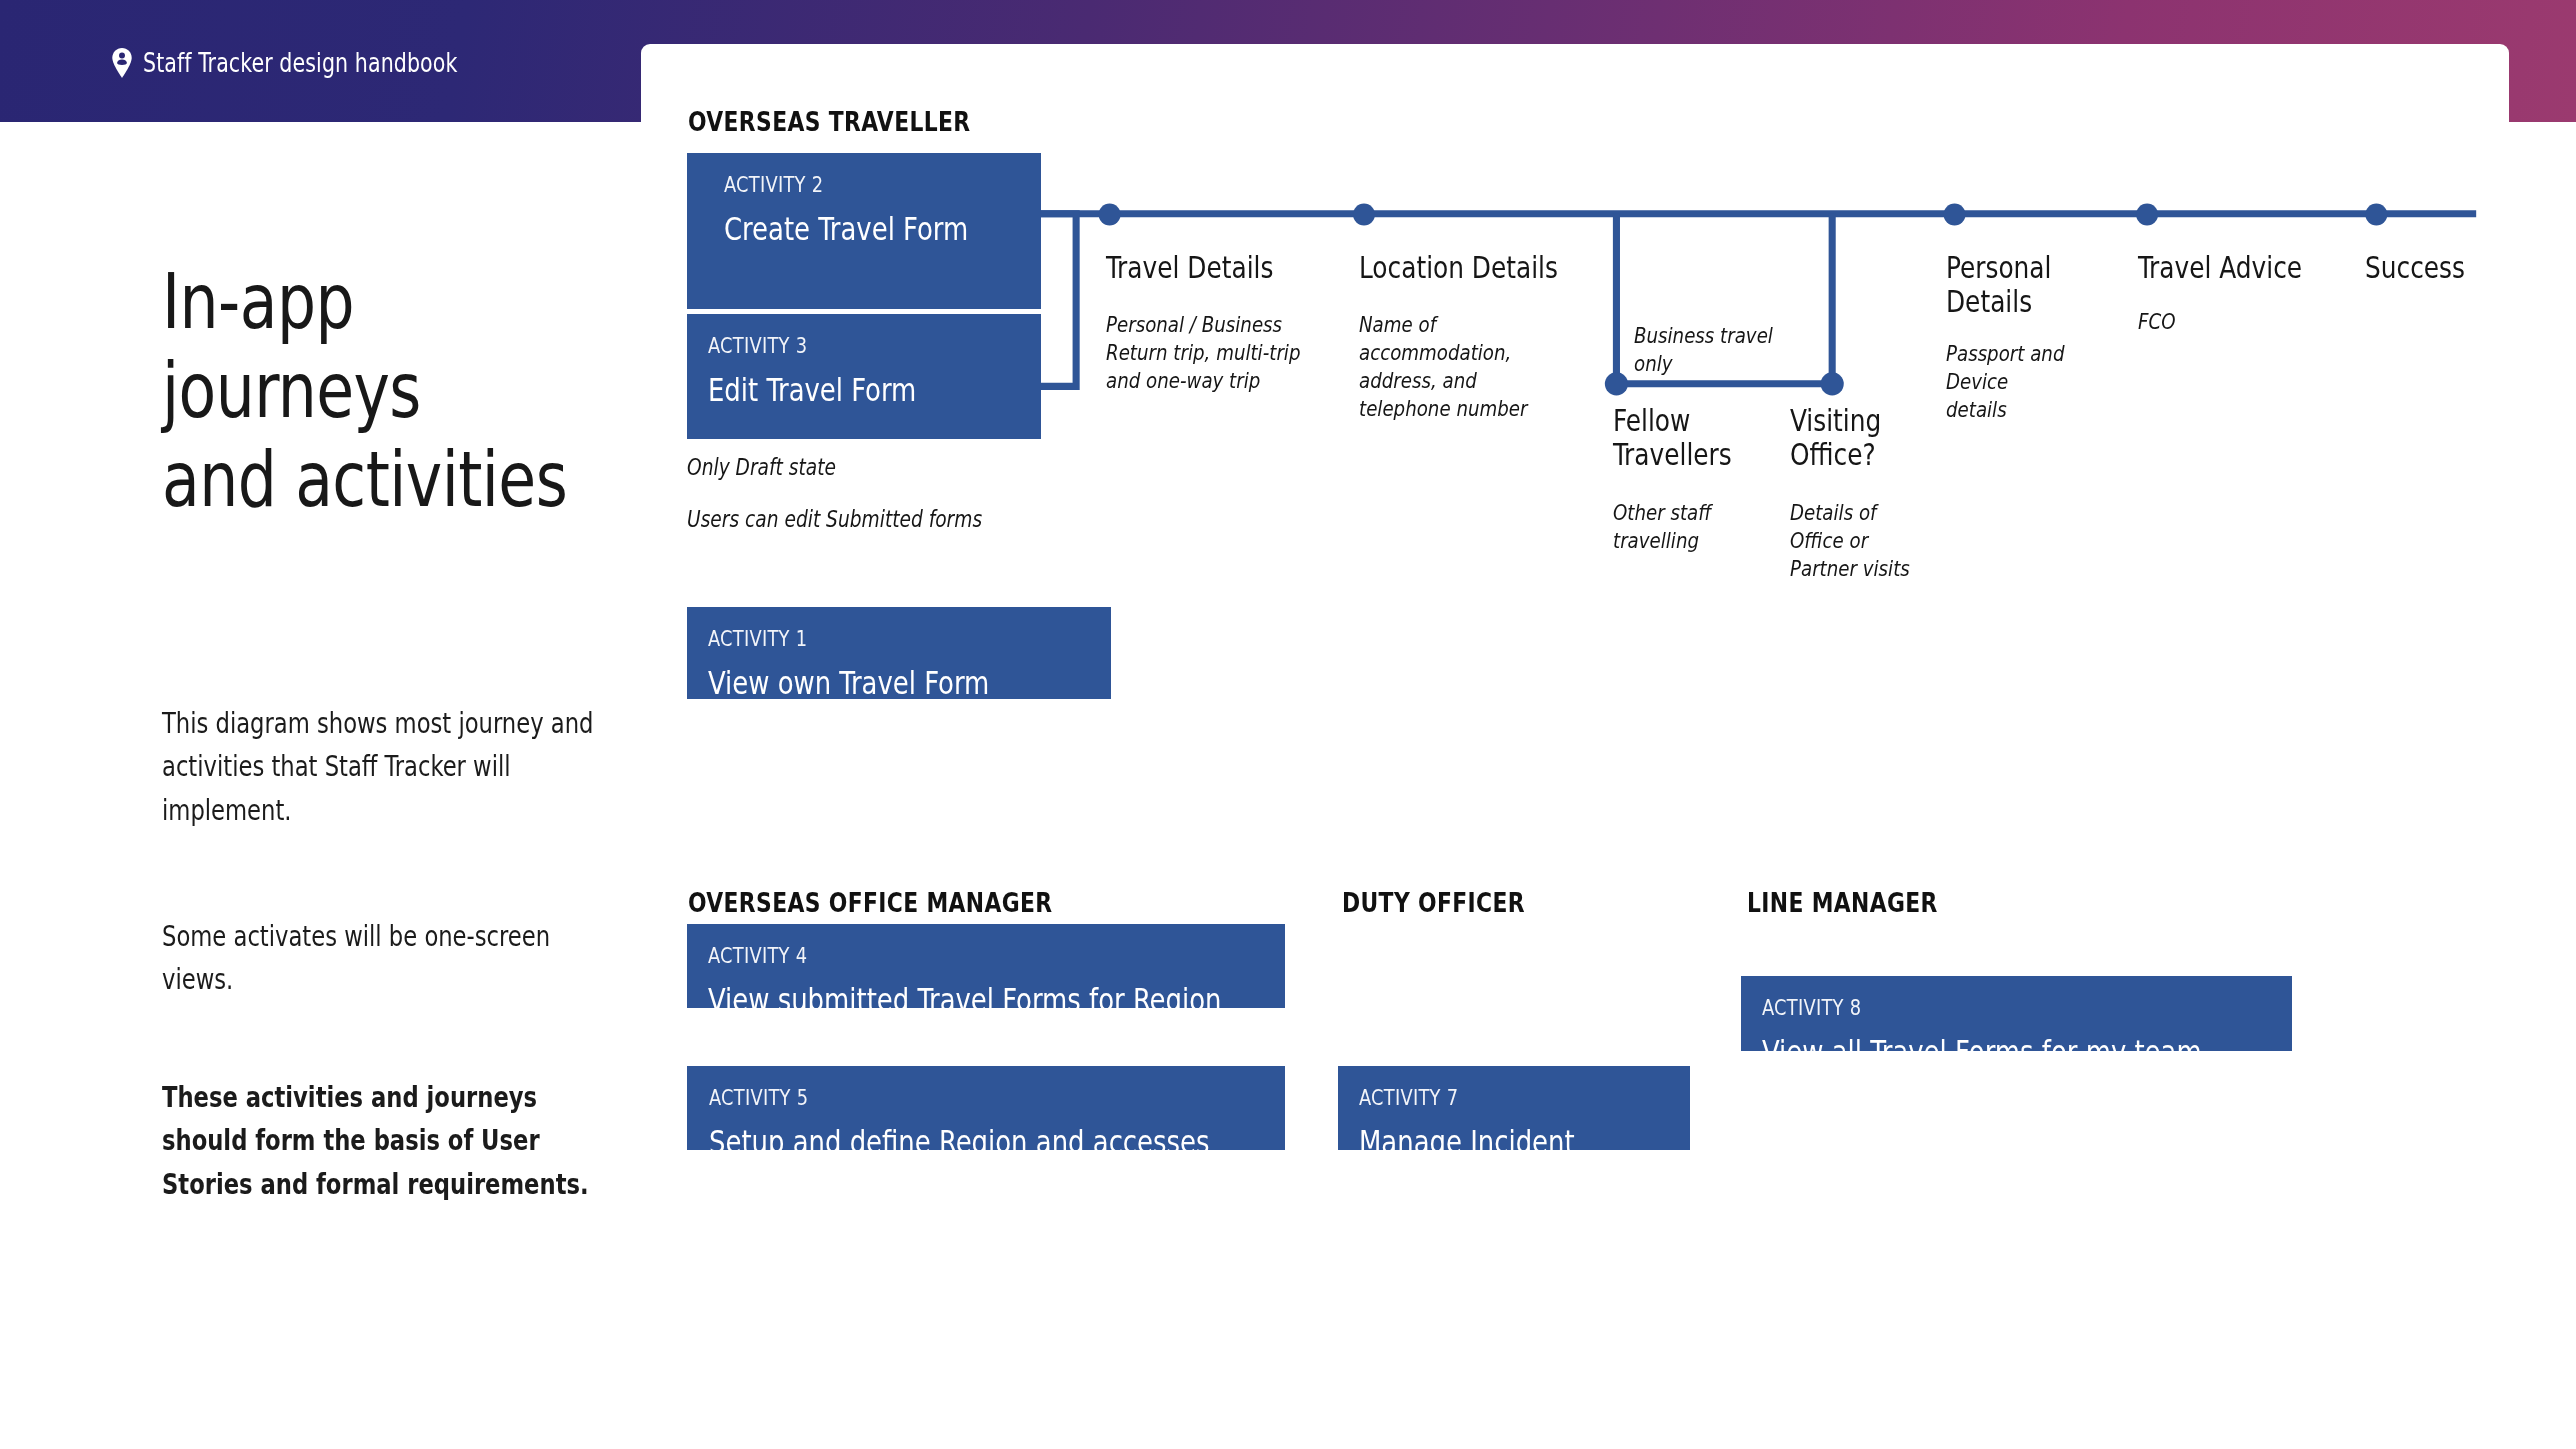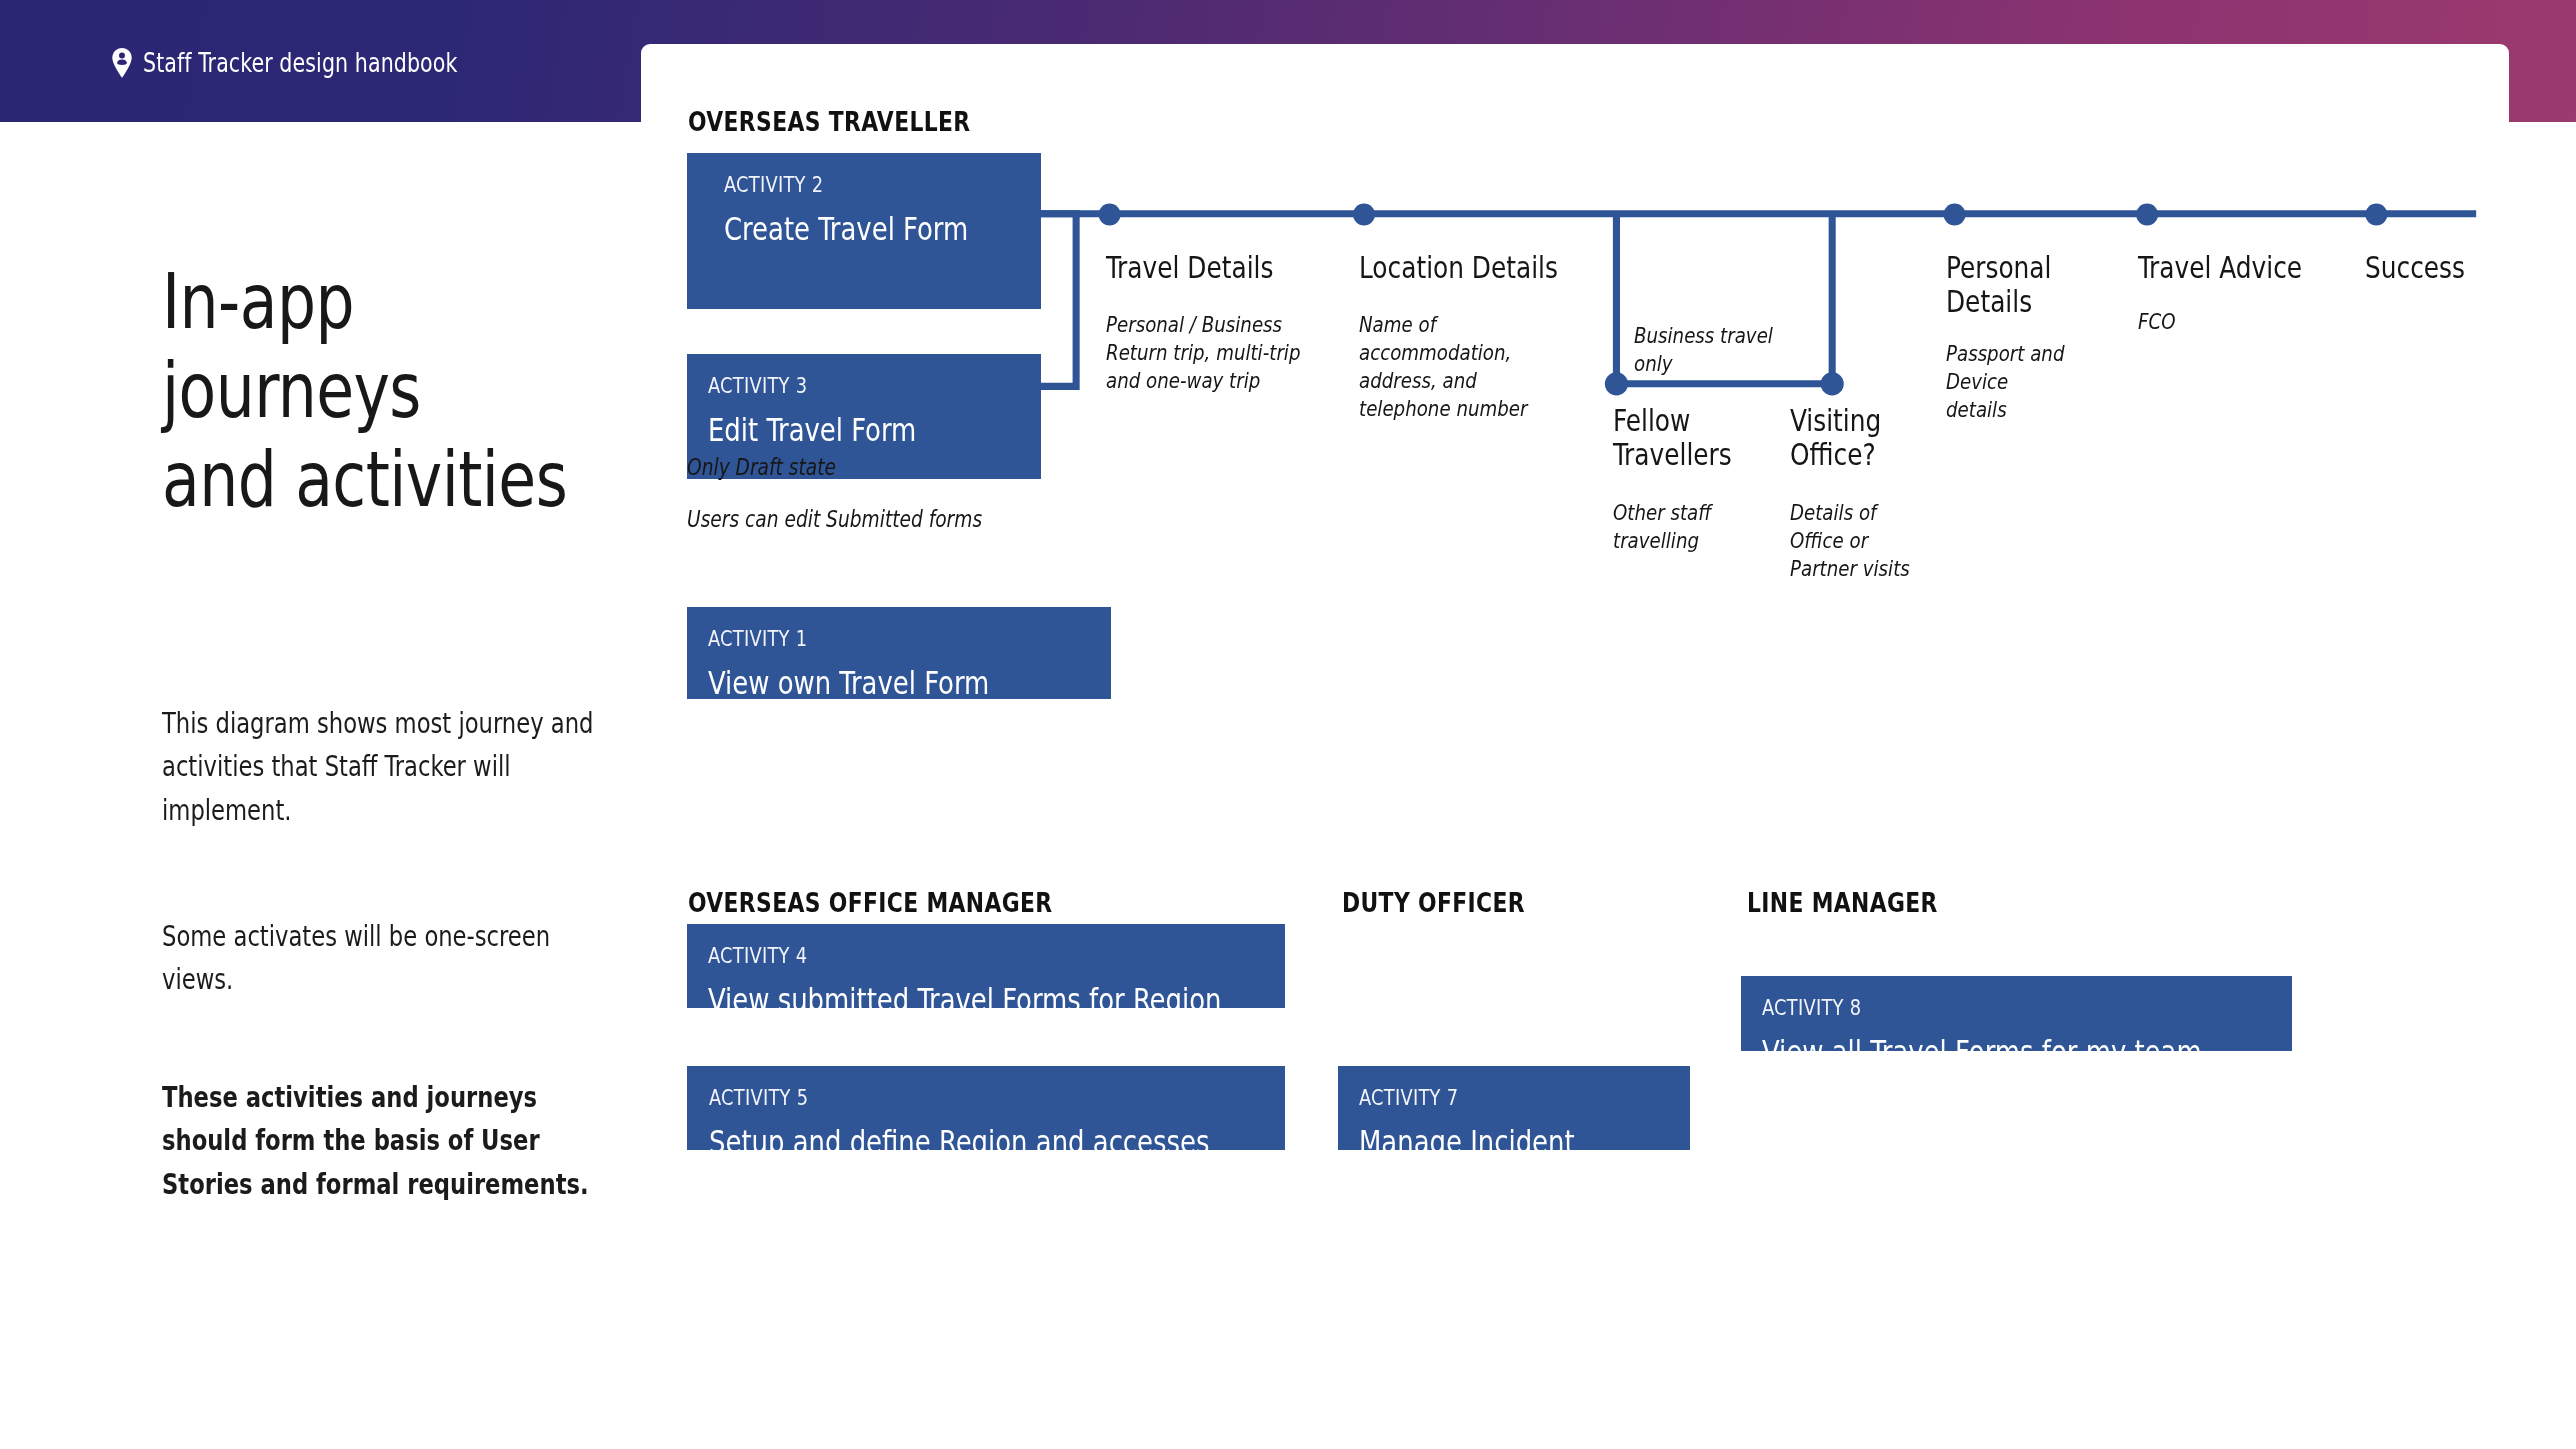--- a/index.html
+++ b/index.html
@@ -226,21 +226,21 @@
     <div class="role-heading" style="left:688px; top:106px;">OVERSEAS TRAVELLER</div>
     <div class="role-heading" style="left:688px; top:887px;">OVERSEAS OFFICE MANAGER</div>
     <div class="role-heading" style="left:1342px; top:887px;">DUTY OFFICER</div>
     <div class="role-heading" style="left:1747px; top:887px;">LINE MANAGER</div>
 
     <div class="activity-card" style="left:687px; top:153px; width:354px; height:156px;padding-left:37px;">
       <div class="kicker">ACTIVITY 2</div>
       <div class="title">Create Travel Form</div>
     </div>
 
-    <div class="activity-card" style="left:687px; top:314px; width:354px; height:125px;margin-top:40px;">
+    <div class="activity-card" style="left:687px; top:314px; width:354px; height:125px;">
       <div class="kicker">ACTIVITY 3</div>
       <div class="title">Edit Travel Form</div>
     </div>
 
     <div class="side-note" style="left:687px; top:454px;">Only Draft state</div>
     <div class="side-note" style="left:687px; top:506px;">Users can edit Submitted forms</div>
 
     <div class="activity-card" style="left:687px; top:607px; width:424px; height:92px;">
       <div class="kicker">ACTIVITY 1</div>
       <div class="title">View own Travel Form</div>

